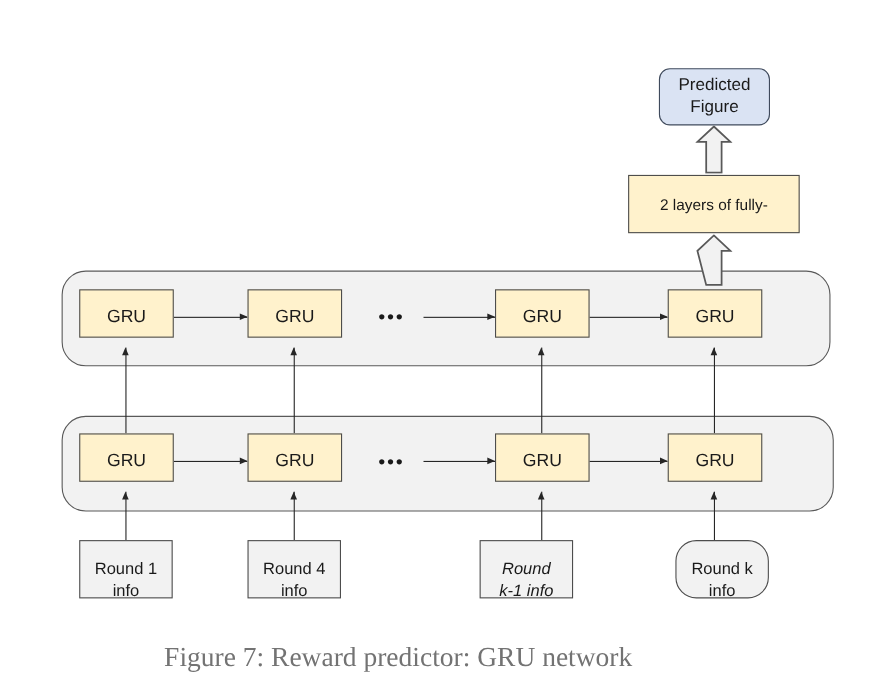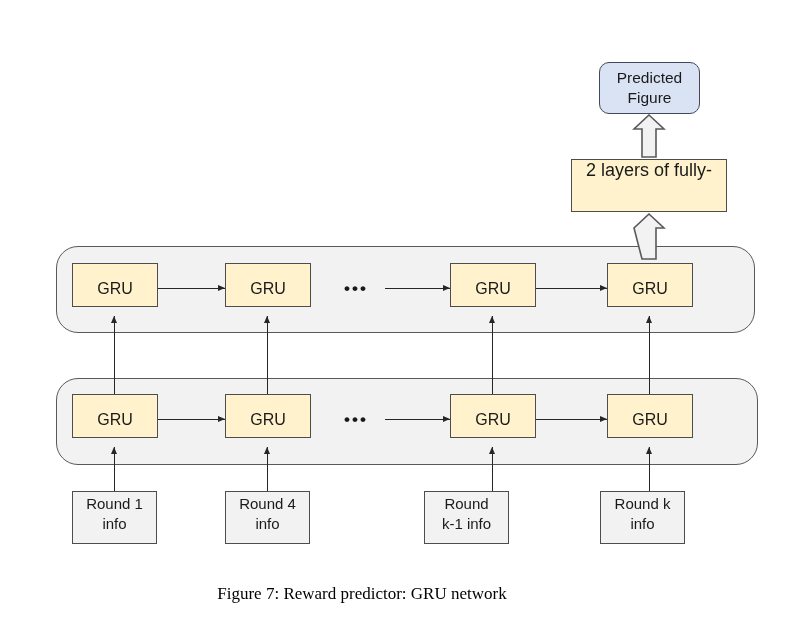--- a/index.html
+++ b/index.html
@@ -15,41 +15,41 @@
   .container{position:absolute;background:var(--container-fill);
     border:1.5px solid var(--container-border);border-radius:22px;box-sizing:border-box;}
 
   .box{position:absolute;box-sizing:border-box;text-align:center;color:var(--text);}
   .gru{width:86px;height:44px;background:var(--gru-fill);border:1.5px solid var(--gru-border);
     font-size:16px;line-height:49px;}
   .blue{left:599px;top:62px;width:101px;height:52px;background:var(--blue-fill);
     border:1.6px solid var(--blue-border);border-radius:10px;font-size:15.5px;padding-top:5px;}
   .blue div, .fc div, .input div{line-height:20px;}
   .fc{left:571px;top:159px;width:156px;height:53px;background:var(--gru-fill);
-    border:1.5px solid var(--gru-border);font-size:18px;padding-top:0;}
+    border:1.5px solid var(--gru-border);font-size:14px;padding-top:16px;}
   .input{width:85px;height:53px;background:var(--input-fill);
-    border:1.5px solid var(--input-border);font-size:15px;padding-top:2px;top:491px;}
+    border:1.5px solid var(--input-border);font-size:15px;padding-top:16px;top:491px;}
   .input div{line-height:20px;}
 
   .dots{position:absolute;width:32px;text-align:center;font-size:17px;font-weight:bold;
     letter-spacing:2px;color:var(--text);}
 
   .harrow{position:absolute;height:0;border-top:1.5px solid var(--arrow-line);}
   .harrow::after{content:"";position:absolute;right:0;top:-4.4px;width:0;height:0;
     border-left:7px solid var(--arrow-line);border-top:3.8px solid transparent;border-bottom:3.8px solid transparent;}
   .varrow{position:absolute;width:0;border-left:1.5px solid var(--arrow-line);}
   .varrow::after{content:"";position:absolute;top:0;left:-4.5px;width:0;height:0;
     border-bottom:7px solid var(--arrow-line);border-left:3.8px solid transparent;border-right:3.8px solid transparent;}
 
   .blockarrow{position:absolute;}
   .blockarrow polygon{fill:var(--block-arrow-fill);stroke:var(--block-arrow-border);
     stroke-width:1.6;stroke-linejoin:miter;}
 
   .caption{position:absolute;left:0;top:584px;width:724px;text-align:center;
-    font-family:"Liberation Serif","DejaVu Serif",serif;font-size:17px;color:#000000;}
+    font-family:"Liberation Serif","DejaVu Serif",serif;font-size:25px;color:#737373;}
 </style>
 </head>
 <body>
 
 <div class="canvas">
 
   <div class="container" style="left:56px;top:246px;width:699px;height:87px;"></div>
   <div class="container" style="left:56px;top:378px;width:702px;height:87px;"></div>
 
   <svg class="blockarrow" style="left:632px;top:114px;" width="34" height="44" viewBox="0 0 34 44">
@@ -98,23 +98,23 @@
   <div class="dots" style="left:340px;top:410px;">•••</div>
 
   <div class="box input" style="left:72px;">
     <div>Round 1</div>
     <div>info</div>
   </div>
   <div class="box input" style="left:225px;">
     <div>Round 4</div>
     <div>info</div>
   </div>
-  <div class="box input" style="left:424px;">
+  <div class="box input" style="left:436px;font-style:italic;">
     <div>Round</div>
     <div>k-1 info</div>
   </div>
-  <div class="box input" style="left:600px;">
+  <div class="box input" style="left:614px;border-radius:19px;">
     <div>Round k</div>
     <div>info</div>
   </div>
 
   <div class="caption">Figure 7: Reward predictor: GRU network</div>
 </div>
 
 </body></html>

